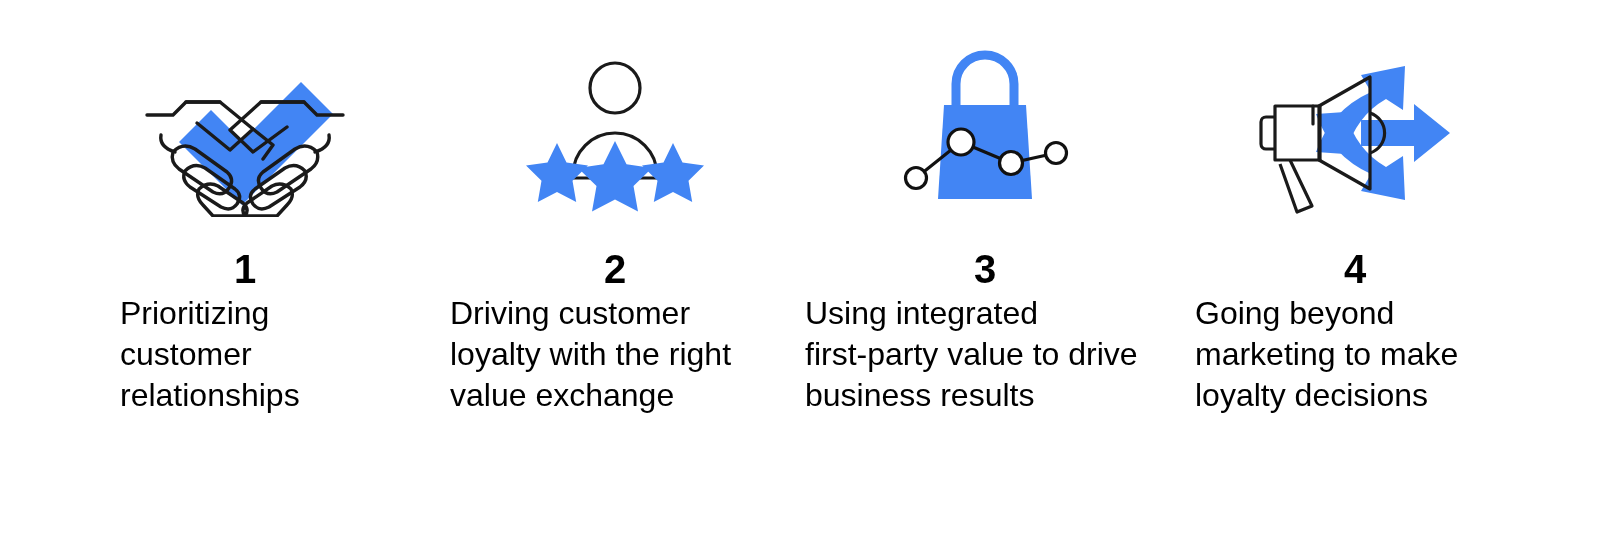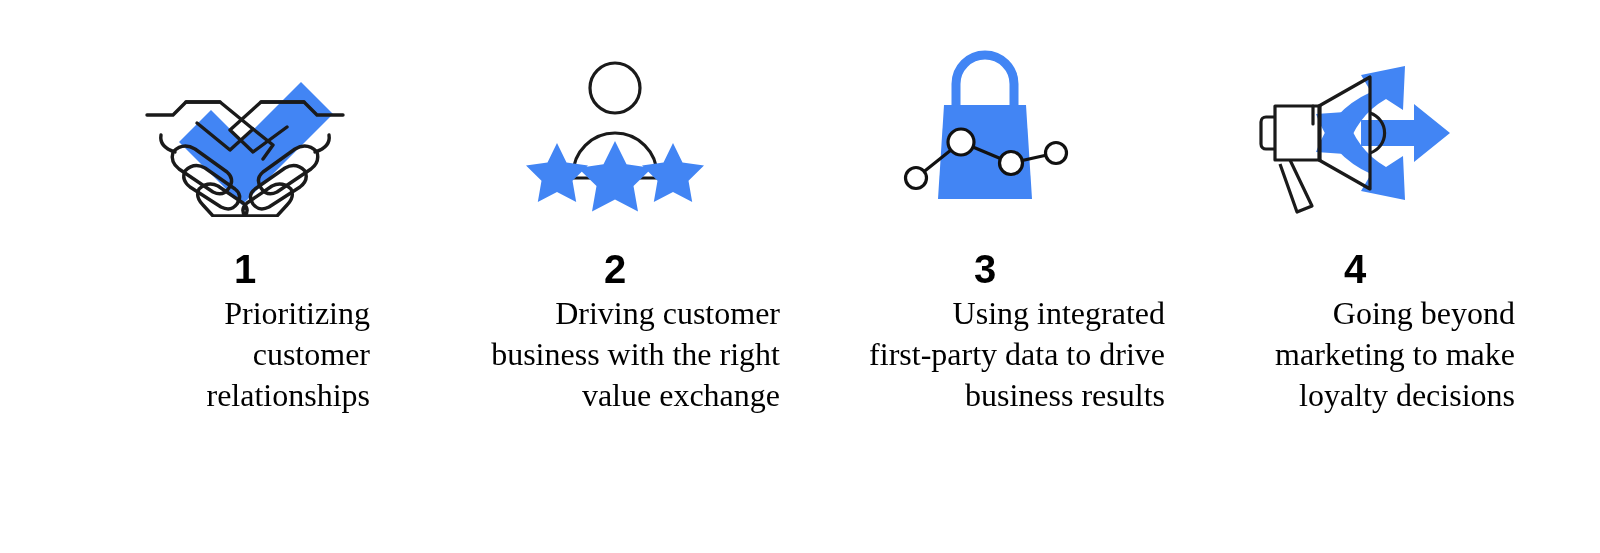--- a/index.html
+++ b/index.html
@@ -55,26 +55,25 @@
     height: 48px;
     display: flex;
     align-items: center;
     justify-content: center;
   }
 
   .step-caption {
     font-size: 32px;
     font-weight: 400;
     line-height: 41px;
-    text-align: right;
+    text-align: left;
     color: #000000;
     margin: 0;
     padding: 0 6px;
     white-space: pre-line;
-    font-family: Liberation Serif, serif;
   }
 
   .col-1 .step-caption { width: 250px; }
   .col-2 .step-caption { width: 330px; }
   .col-3 .step-caption { width: 360px; }
   .col-4 .step-caption { width: 320px; }
 
   svg { display: block; }
 </style>
 </head>
@@ -126,21 +125,21 @@
 
         <path d="M42 96 L51.5 115.5 L73 118.6 L57.5 133.7 L61.2 155 L42 145 L22.8 155 L26.5 133.7 L11 118.6 L32.5 115.5 Z" fill="#4285F4"></path>
 
         <path d="M100 94 L111.5 117.2 L137 121 L118.5 139 L123 164.5 L100 152.5 L77 164.5 L81.5 139 L63 121 L88.5 117.2 Z" fill="#4285F4"></path>
 
         <path d="M158 96 L167.5 115.5 L189 118.6 L173.5 133.7 L177.2 155 L158 145 L138.8 155 L142.5 133.7 L127 118.6 L148.5 115.5 Z" fill="#4285F4"></path>
       </svg>
     </div>
     <div class="step-number">2</div>
     <div class="step-caption">Driving customer
-business with the right
+loyalty with the right
 value exchange</div>
   </div>
 
   <div class="column col-3">
     <div class="icon-slot">
       <svg width="200" height="170" viewBox="0 0 200 170">
 
         <path d="M71 58 L71 37 A29 29 0 0 1 129 37 L129 58" fill="none" stroke="#4285F4" stroke-width="9"></path>
 
         <path d="M59 58 L141 58 L147 152 L53 152 Z" fill="#4285F4"></path>
@@ -148,21 +147,21 @@
         <path d="M31 131 L76 95 L126 116 L171 106" fill="none" stroke="#111111" stroke-width="3.2" stroke-linecap="round" stroke-linejoin="round"></path>
 
         <circle cx="31" cy="131" r="10.5" fill="#ffffff" stroke="#111111" stroke-width="3.2"></circle>
         <circle cx="76" cy="95" r="13" fill="#ffffff" stroke="#111111" stroke-width="3.2"></circle>
         <circle cx="126" cy="116" r="11.5" fill="#ffffff" stroke="#111111" stroke-width="3.2"></circle>
         <circle cx="171" cy="106" r="10.5" fill="#ffffff" stroke="#111111" stroke-width="3.2"></circle>
       </svg>
     </div>
     <div class="step-number">3</div>
     <div class="step-caption">Using integrated
-first-party data to drive
+first-party value to drive
 business results</div>
   </div>
 
   <div class="column col-4">
     <div class="icon-slot">
       <svg width="205" height="175" viewBox="0 0 205 175">
 
         <path d="M63 108 Q78 66 118 48 L108 31 L152 22 L150 66 L133 55 Q103 72 92 110 Z" fill="#4285F4"></path>
 
         <path d="M63 70 Q78 112 118 130 L108 147 L152 156 L150 112 L133 123 Q103 106 92 68 Z" fill="#4285F4"></path>

